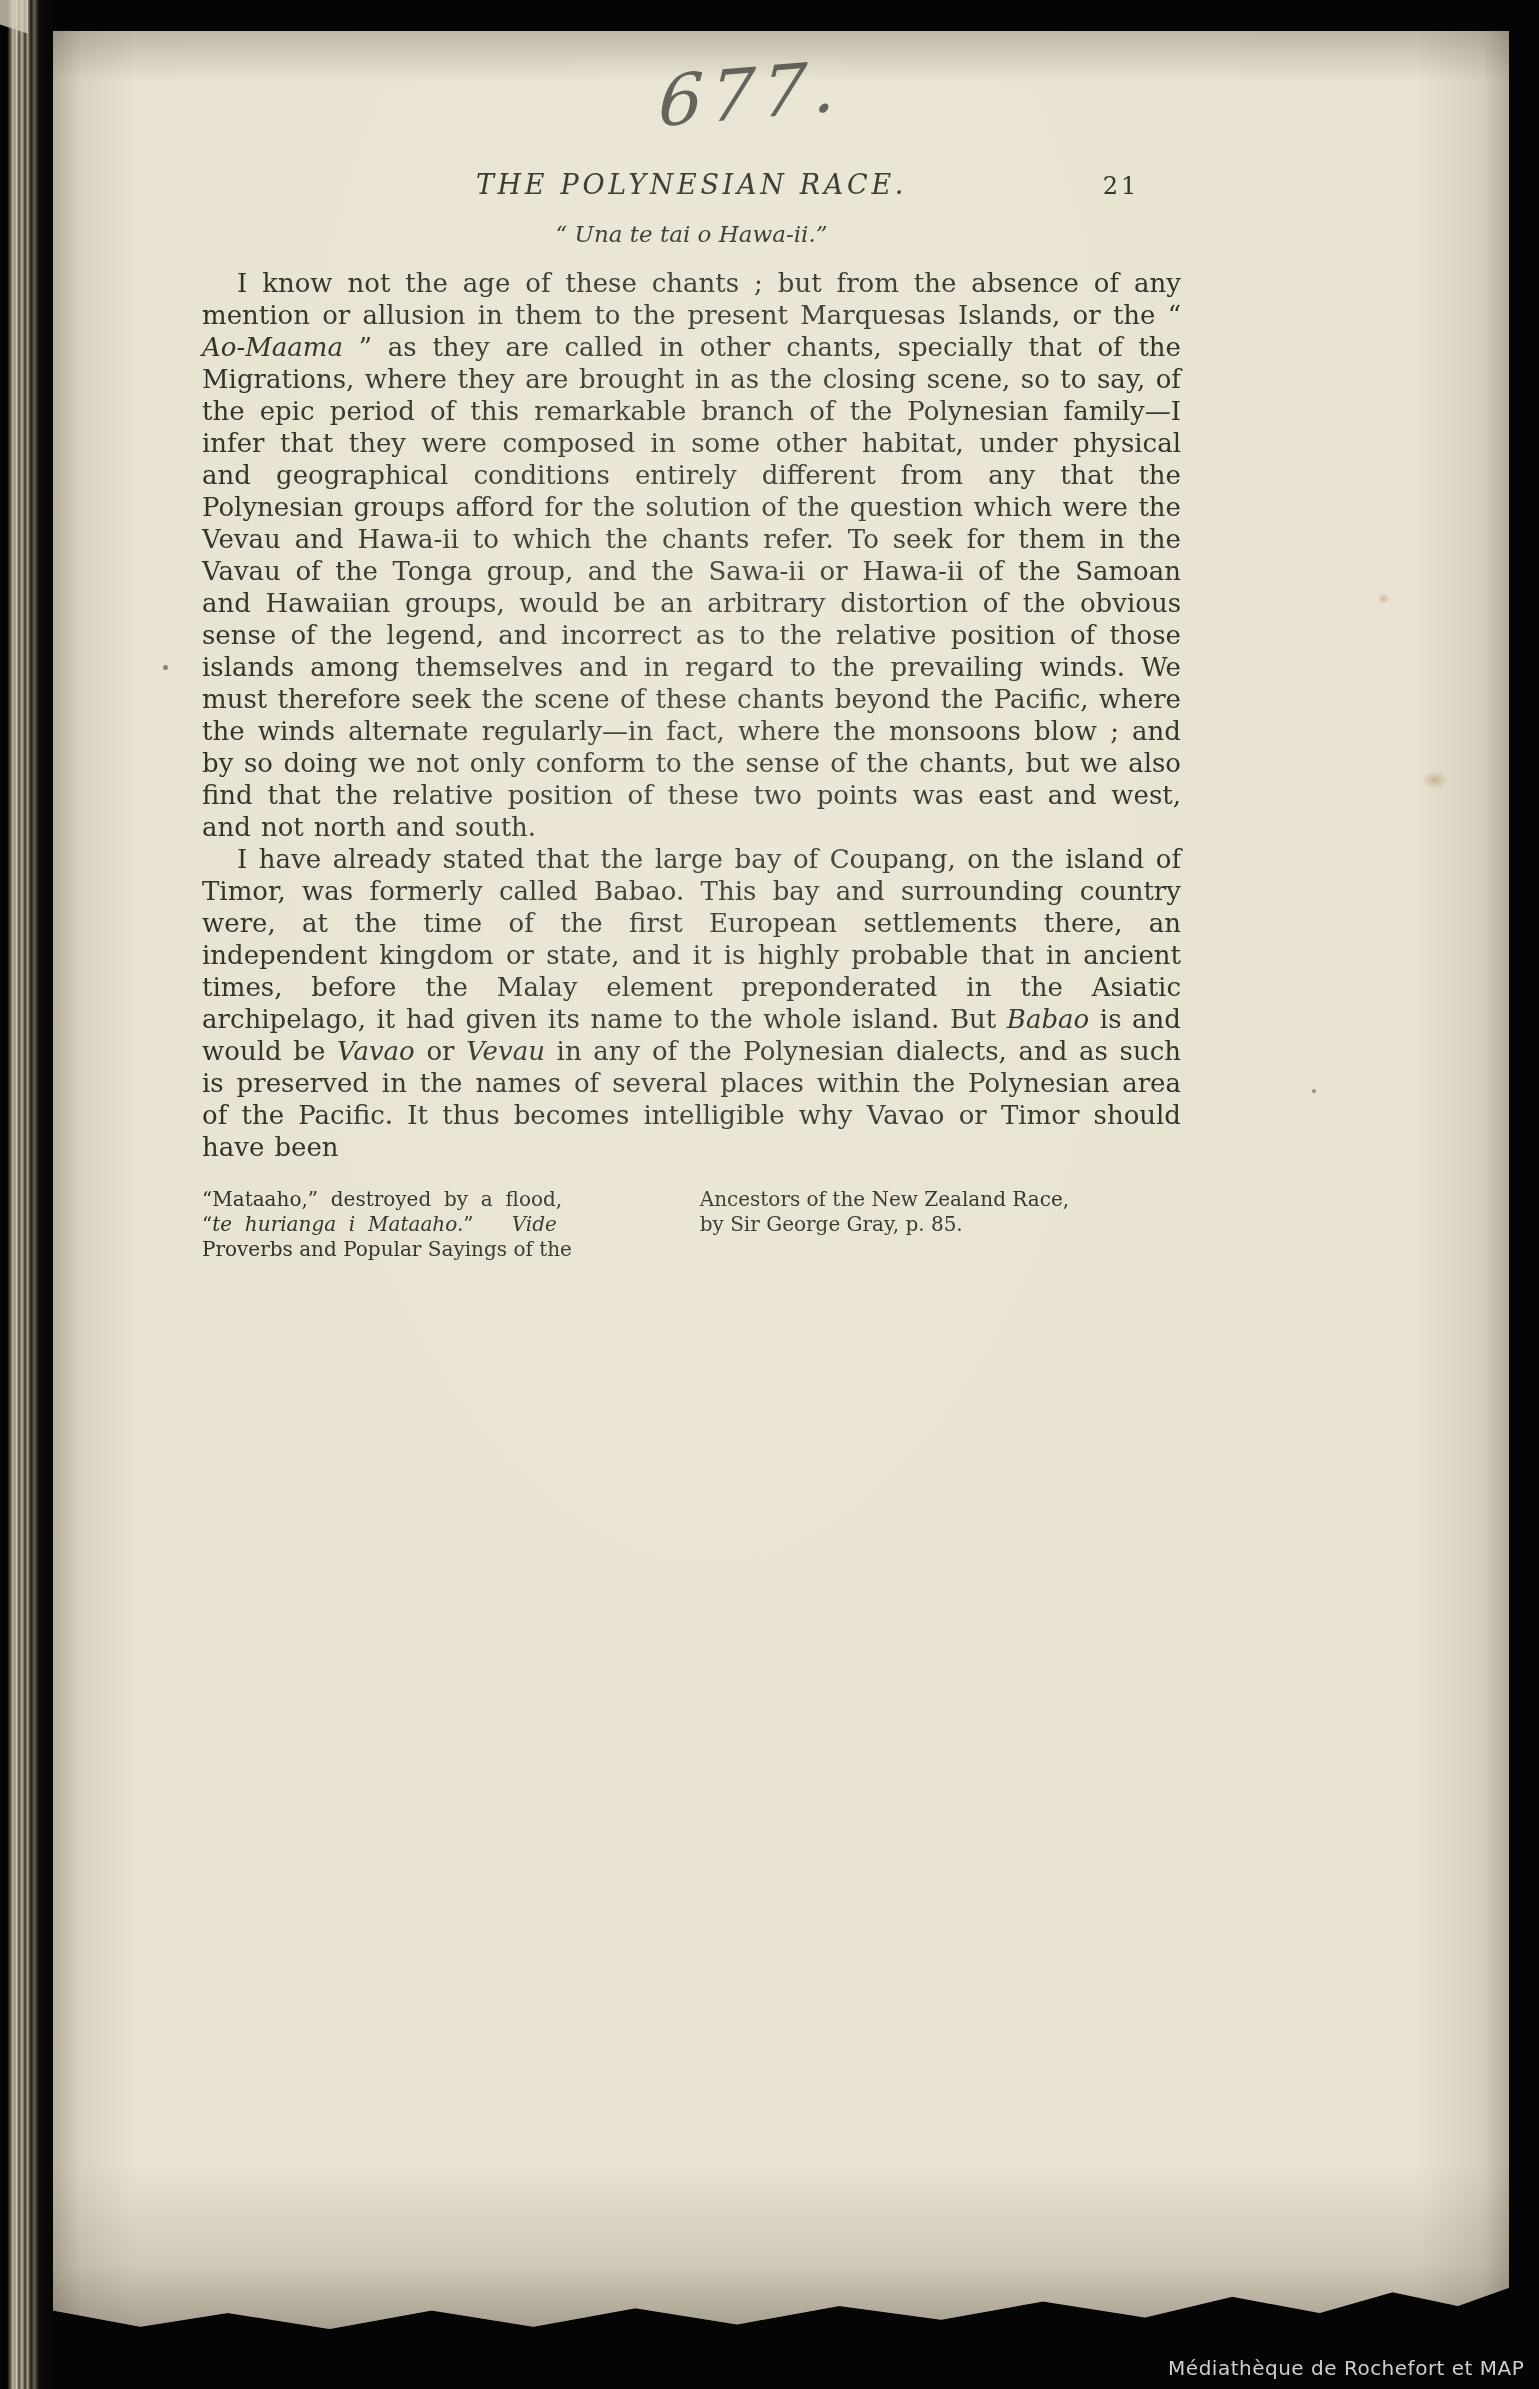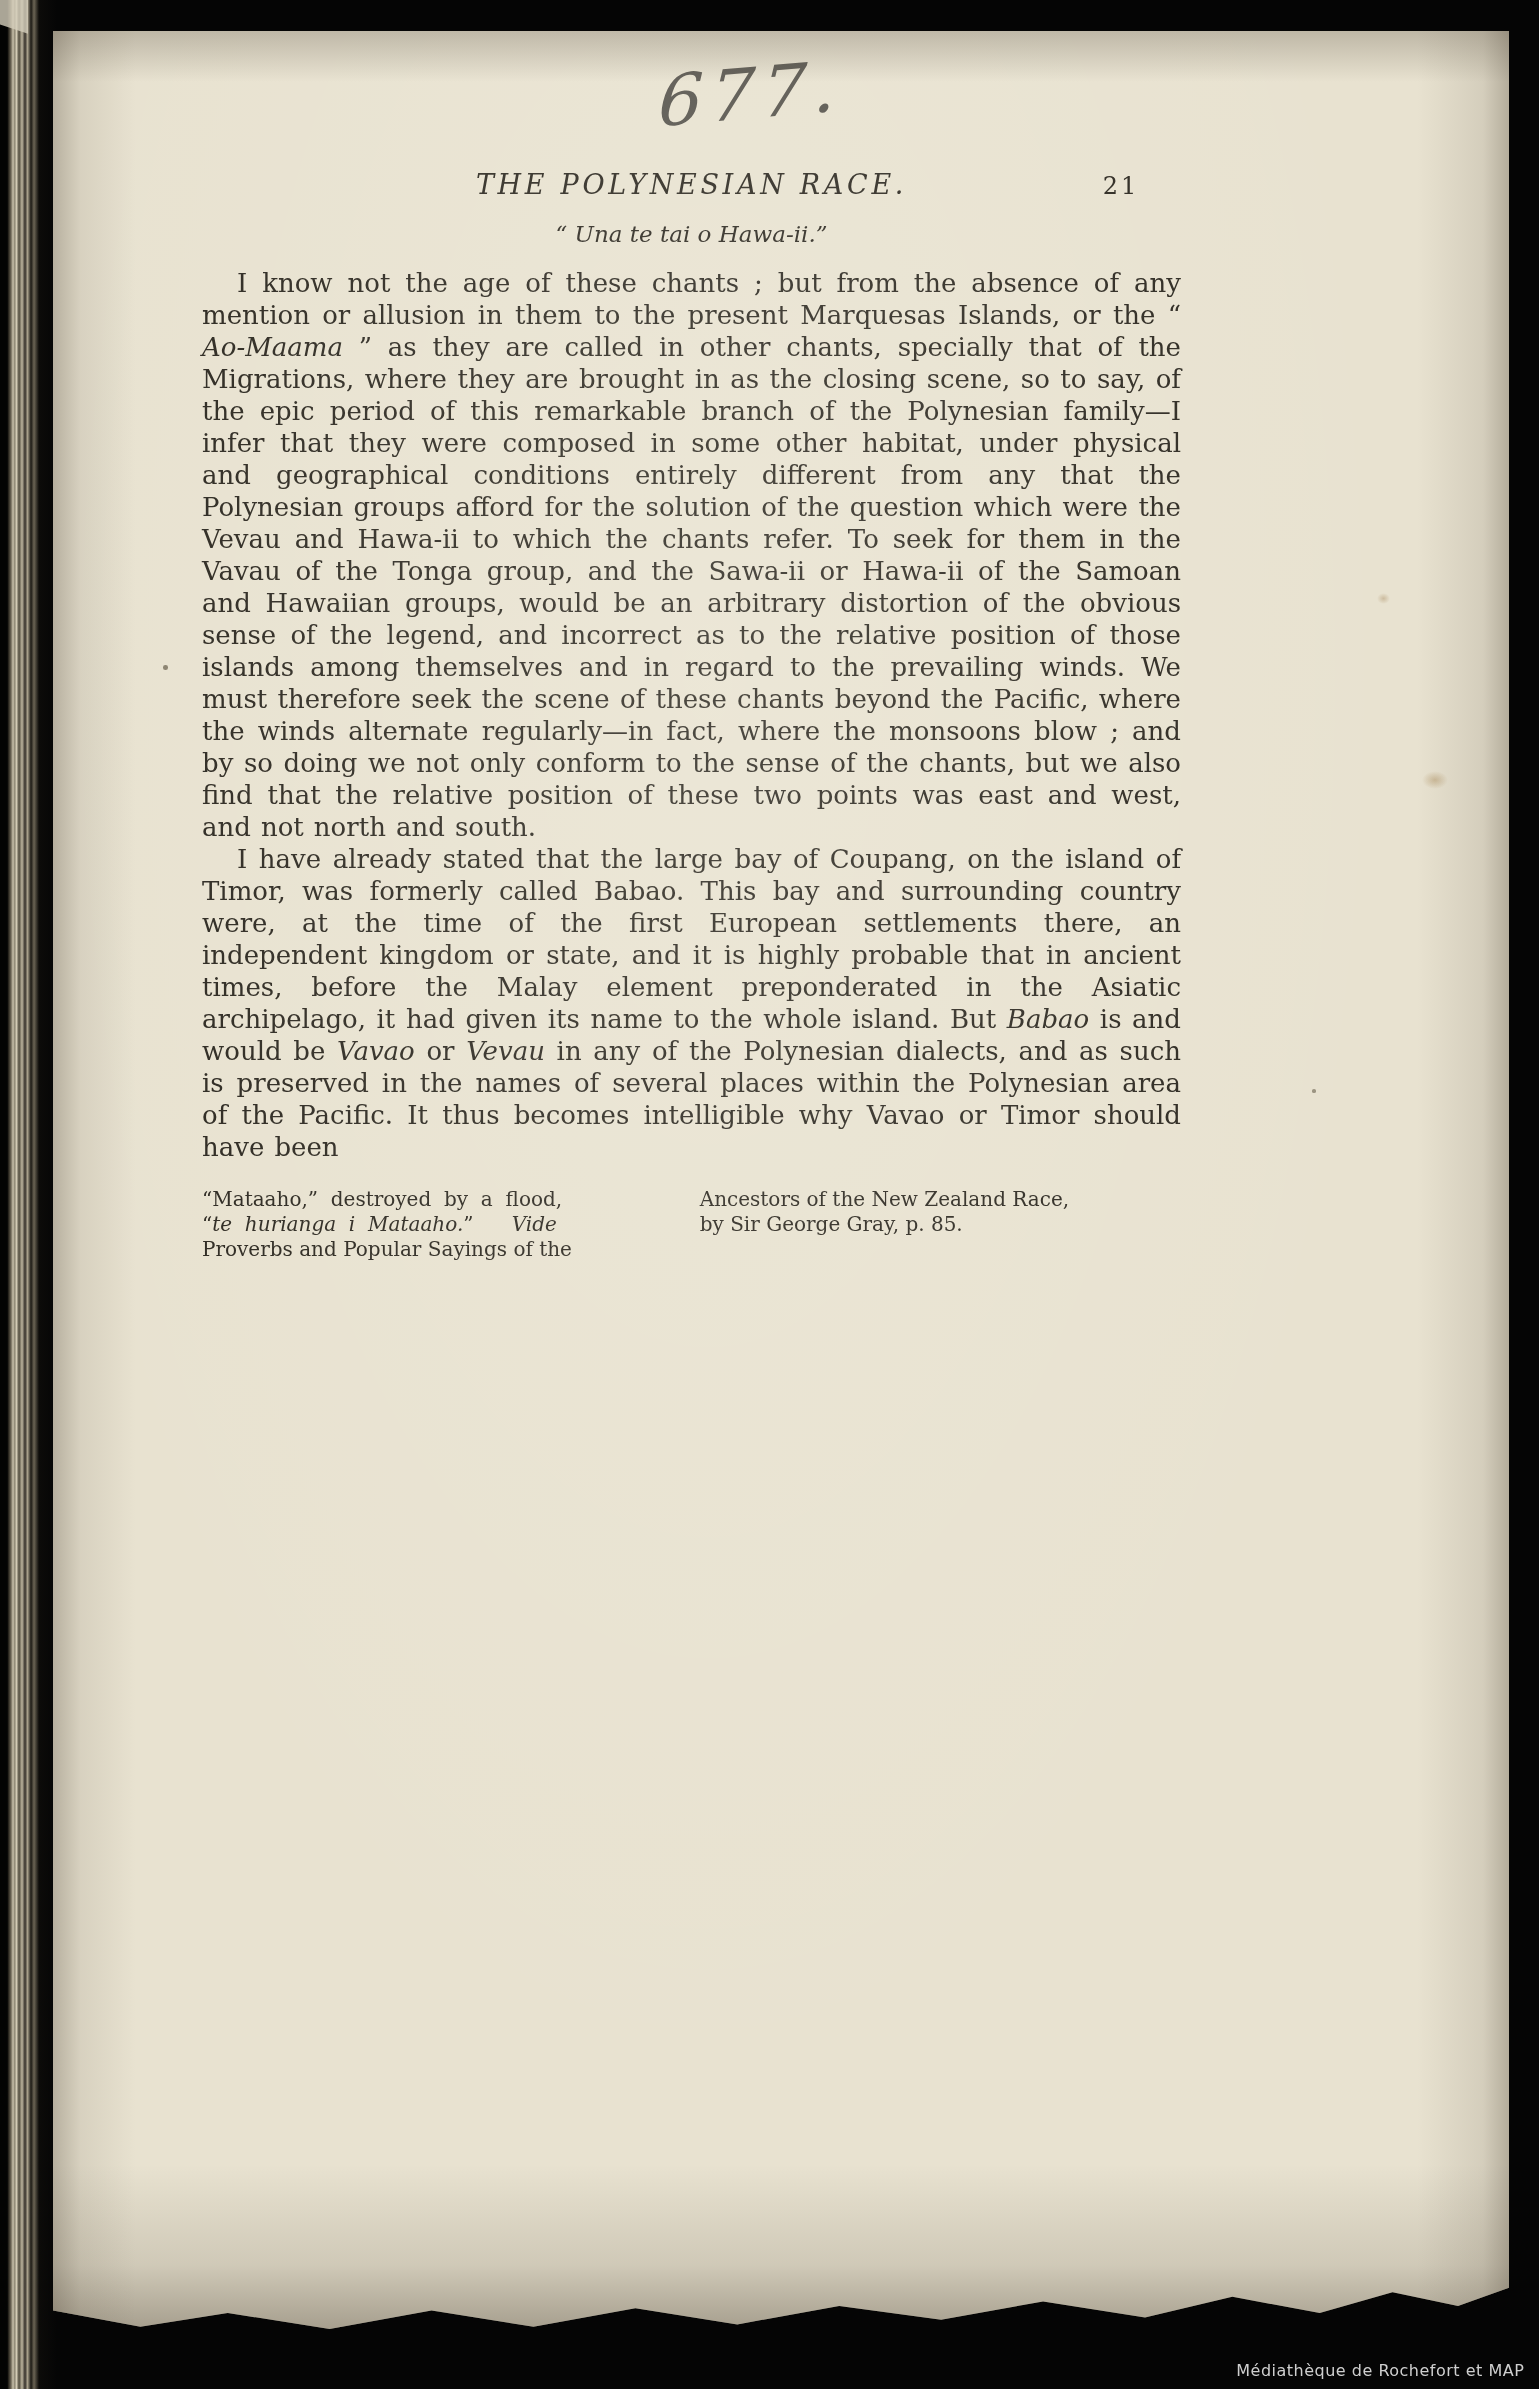--- a/index.html
+++ b/index.html
@@ -155,21 +155,21 @@
   }
   .speck-2 {
     right: 193px; top: 1058px; width: 3.7px; height: 3.7px;
     background: rgba(60,50,30,0.45);
   }
   .watermark {
     position: absolute;
     right: 14.7px;
     bottom: 9.2px;
     font-family: "DejaVu Sans", "Liberation Sans", sans-serif;
-    font-size: 16px;
+    font-size: 20px;
     letter-spacing: 0.5px;
     color: #cfcfcf;
   }
 </style>
 </head>
 <body>
 
 <div class="scan">
 
   <div class="binding"></div>

